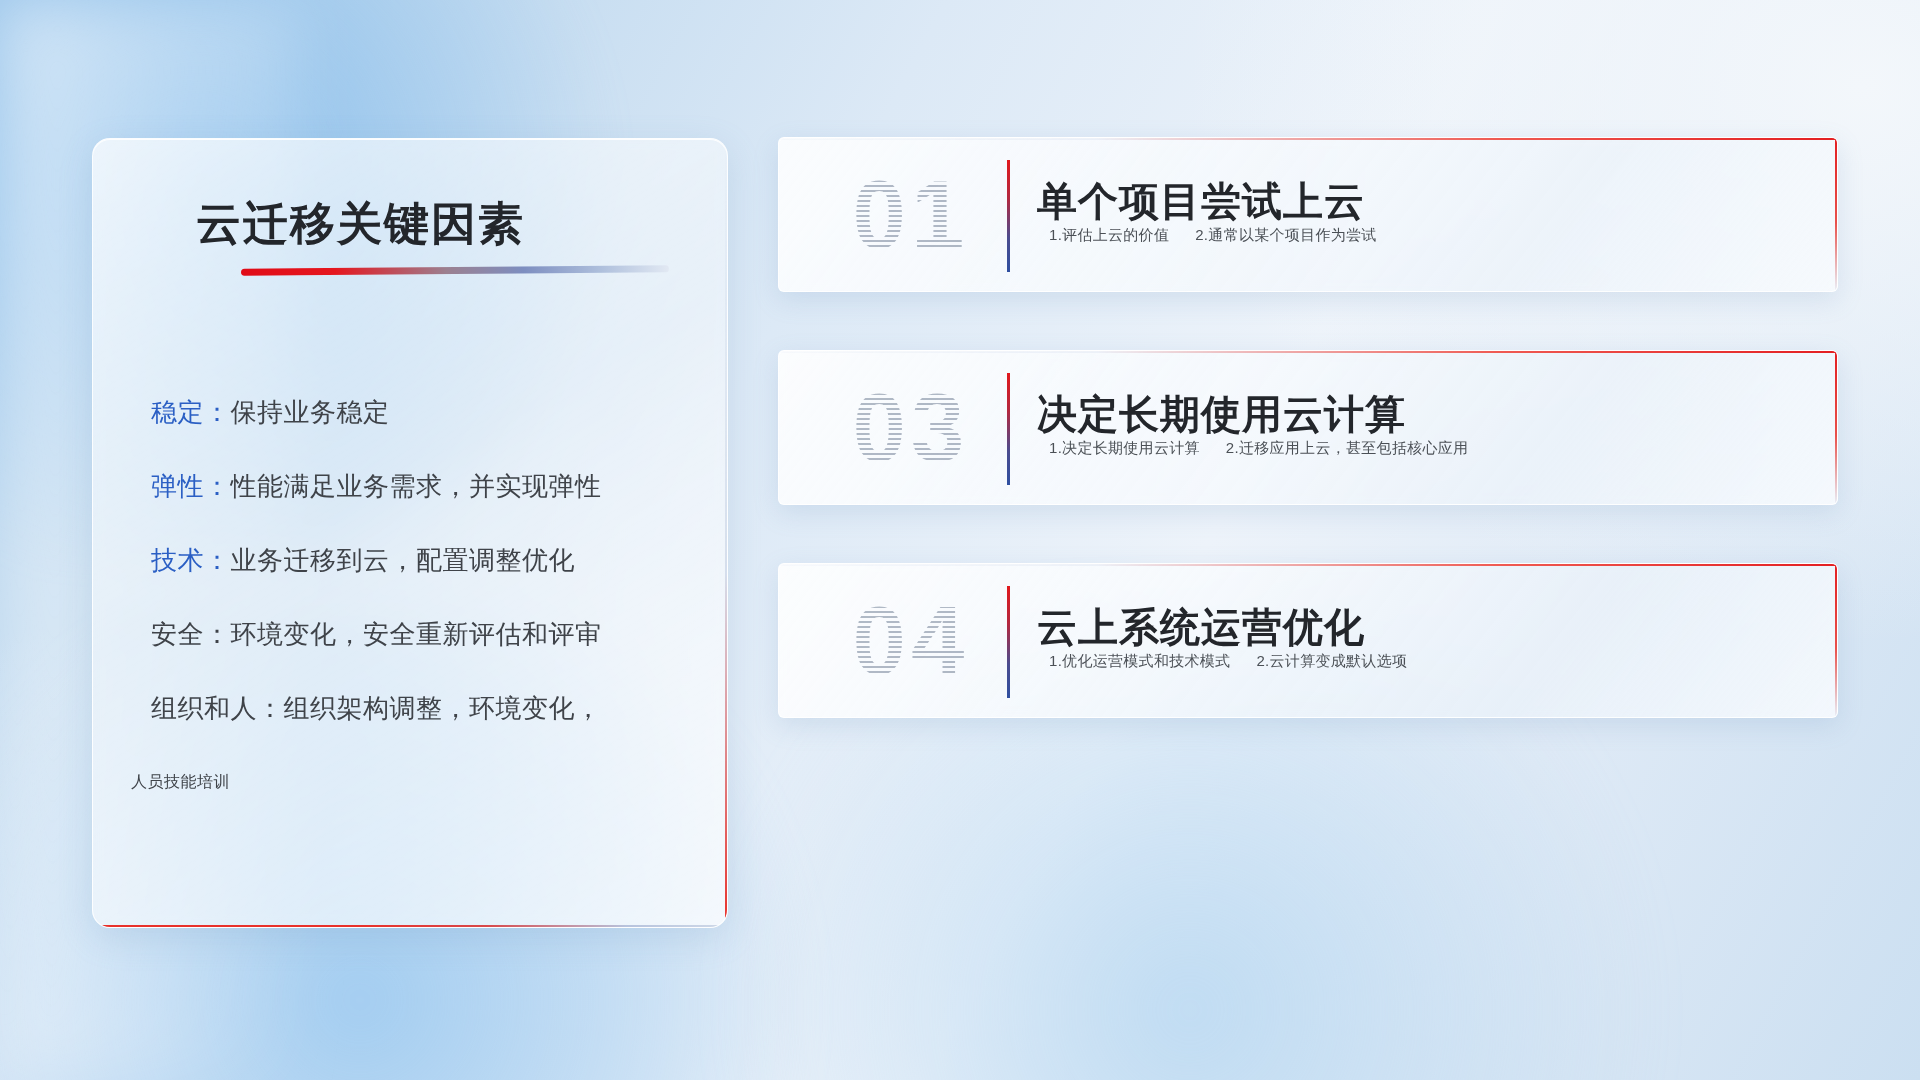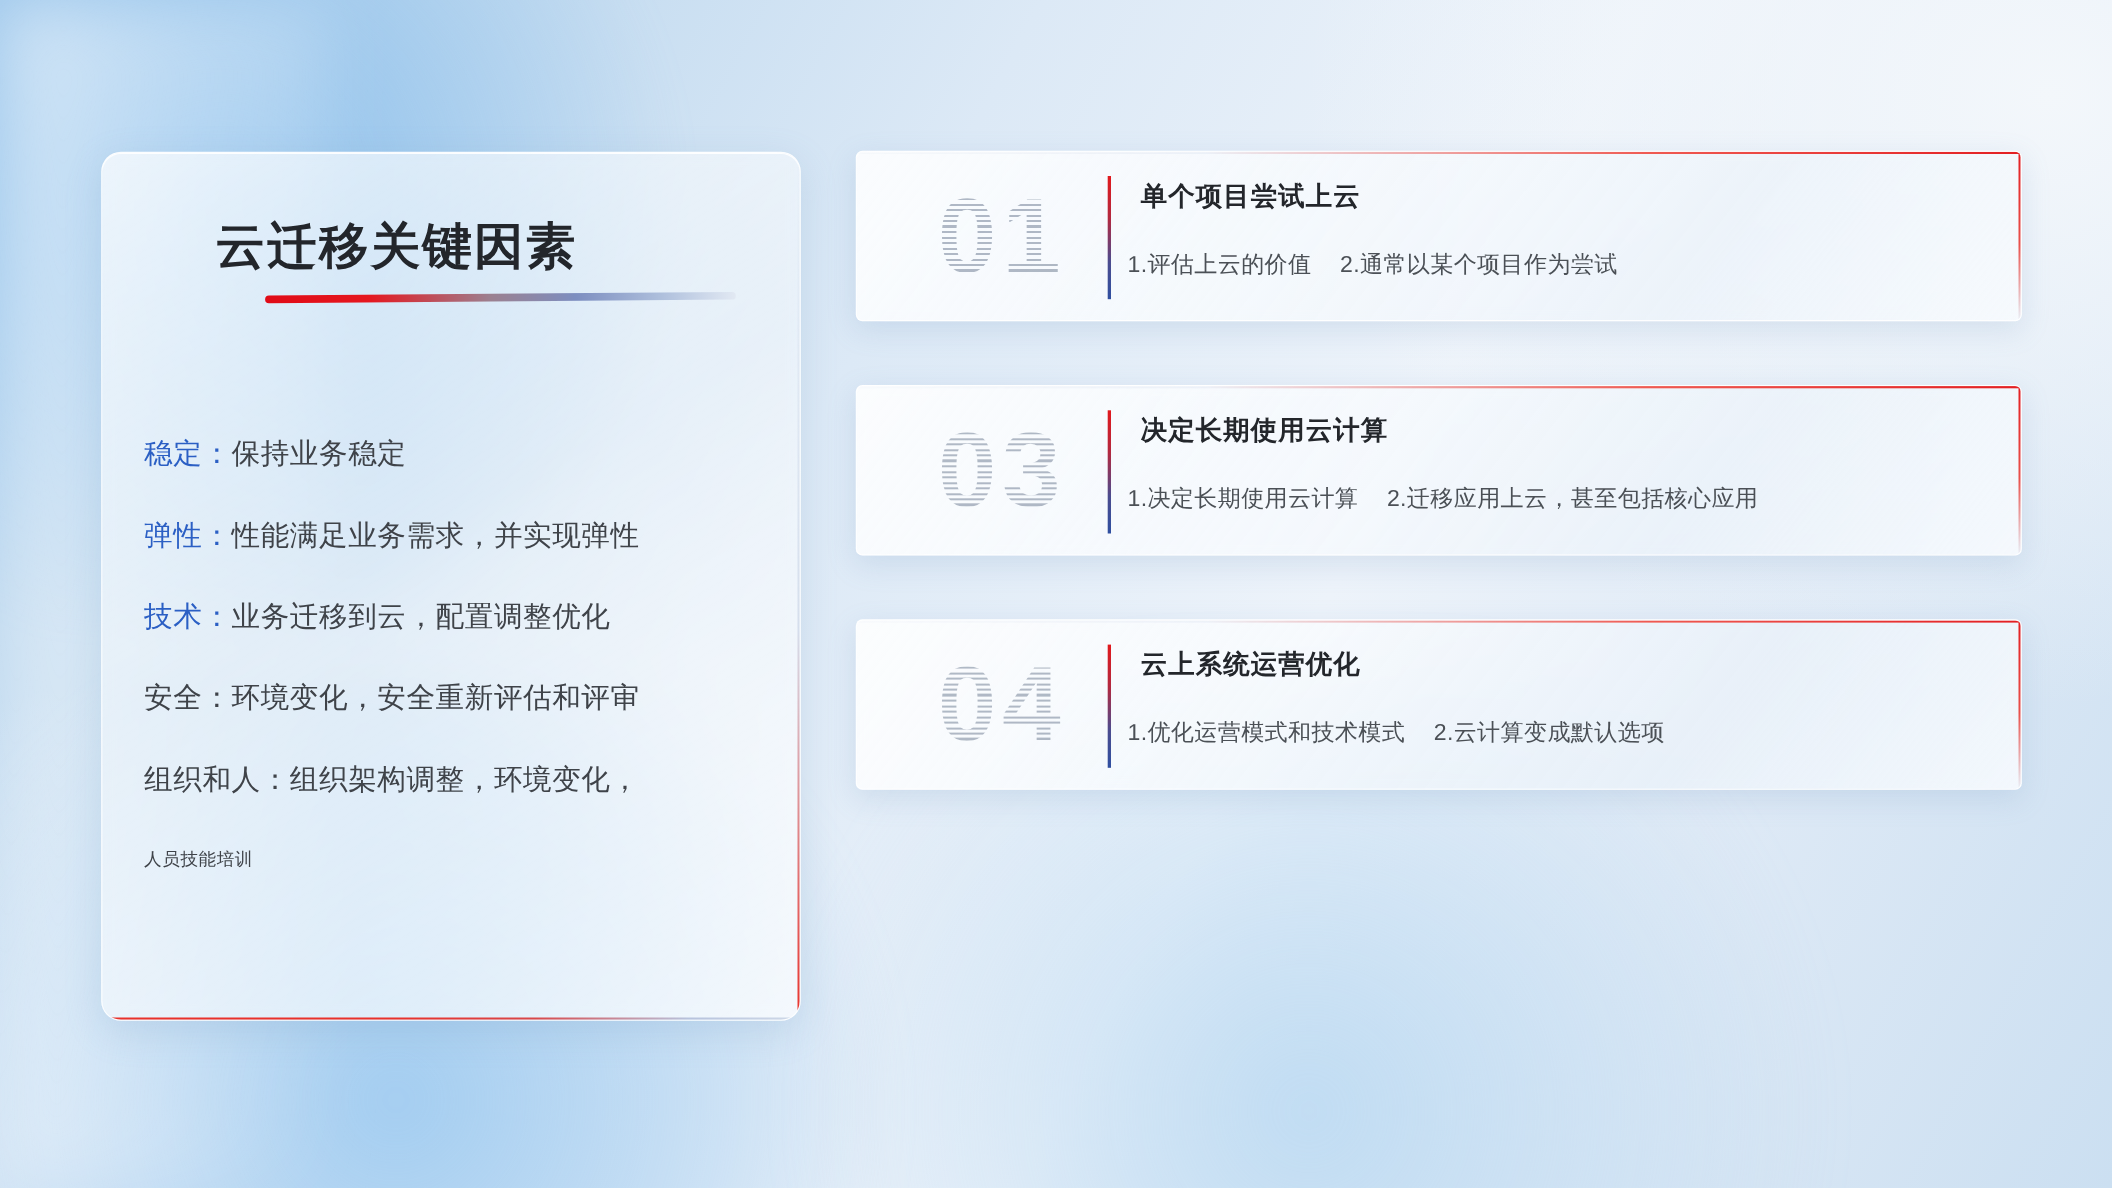--- a/index.html
+++ b/index.html
@@ -68,21 +68,21 @@
     background:linear-gradient(90deg,#e00b17 0%, #e5171f 22%, #9b8090 48%, #7d8ec0 66%, #aebfdc 84%, #e2e9f3 100%);
     transform:skewY(-.45deg);
   }
   .lp-list{
     position:absolute; left:38px; top:236px; right:30px;
   }
   .lp-item{
     font-size:26px; line-height:74px; color:#3f4349; white-space:nowrap;
     letter-spacing:.5px;
   }
-  .lp-item .k{ color:#2b5fc4; }
+  .lp-item .k{ color:#2b5fc4;margin-left:20px; }
   .lp-item .k.plain{ color:#3f4349; }
   .lp-item .v{ color:#3f4349; }
   .lp-wrap{ font-size:16px; line-height:74px; color:#3f4349; letter-spacing:.5px; }
 
   
   #cards{ position:absolute; left:778px; top:137px; width:1060px; }
   .card{
     position:relative; height:155px; margin-bottom:58px;
     border-radius:6px;
     background:linear-gradient(128deg, rgba(255,255,255,.88) 0%, rgba(250,252,254,.72) 38%, rgba(236,243,250,.66) 72%, rgba(248,251,254,.86) 100%);
@@ -114,26 +114,26 @@
       rgba(255,255,255,0) 2px, rgba(255,255,255,0) 5px);
     -webkit-background-clip:text; background-clip:text;
     color:transparent;
     -webkit-text-fill-color:transparent;
   }
   .card-bar{
     position:absolute; left:228px; top:22px; width:3px; height:112px;
     background:linear-gradient(180deg,#e1191d 0%, #b3283f 34%, #4a4c8f 70%, #2f4fa0 100%);
   }
   .card-title{
-    position:absolute; left:258px; top:24px;
-    font-size:24px; font-weight:700; color:#23262b; letter-spacing:1px; white-space:nowrap;
+    position:absolute; left:258px; top:36px;
+    font-size:40px; font-weight:700; color:#23262b; letter-spacing:1px; white-space:nowrap;
   }
   .card-sub{
-    position:absolute; left:246px; top:88px;
-    font-size:21px; color:#4b5056; letter-spacing:.3px; white-space:nowrap;
+    position:absolute; left:270px; top:88px;
+    font-size:15px; color:#4b5056; letter-spacing:.3px; white-space:nowrap;
   }
   .gap{ display:inline-block; width:26px; }
 </style>
 </head>
 <body>
 
 <div id="bg-base"></div>
 <div id="bg-glow-left"></div>
 <div id="bg-glow-bottom"></div>
 <div id="bg-glow-mid"></div>

